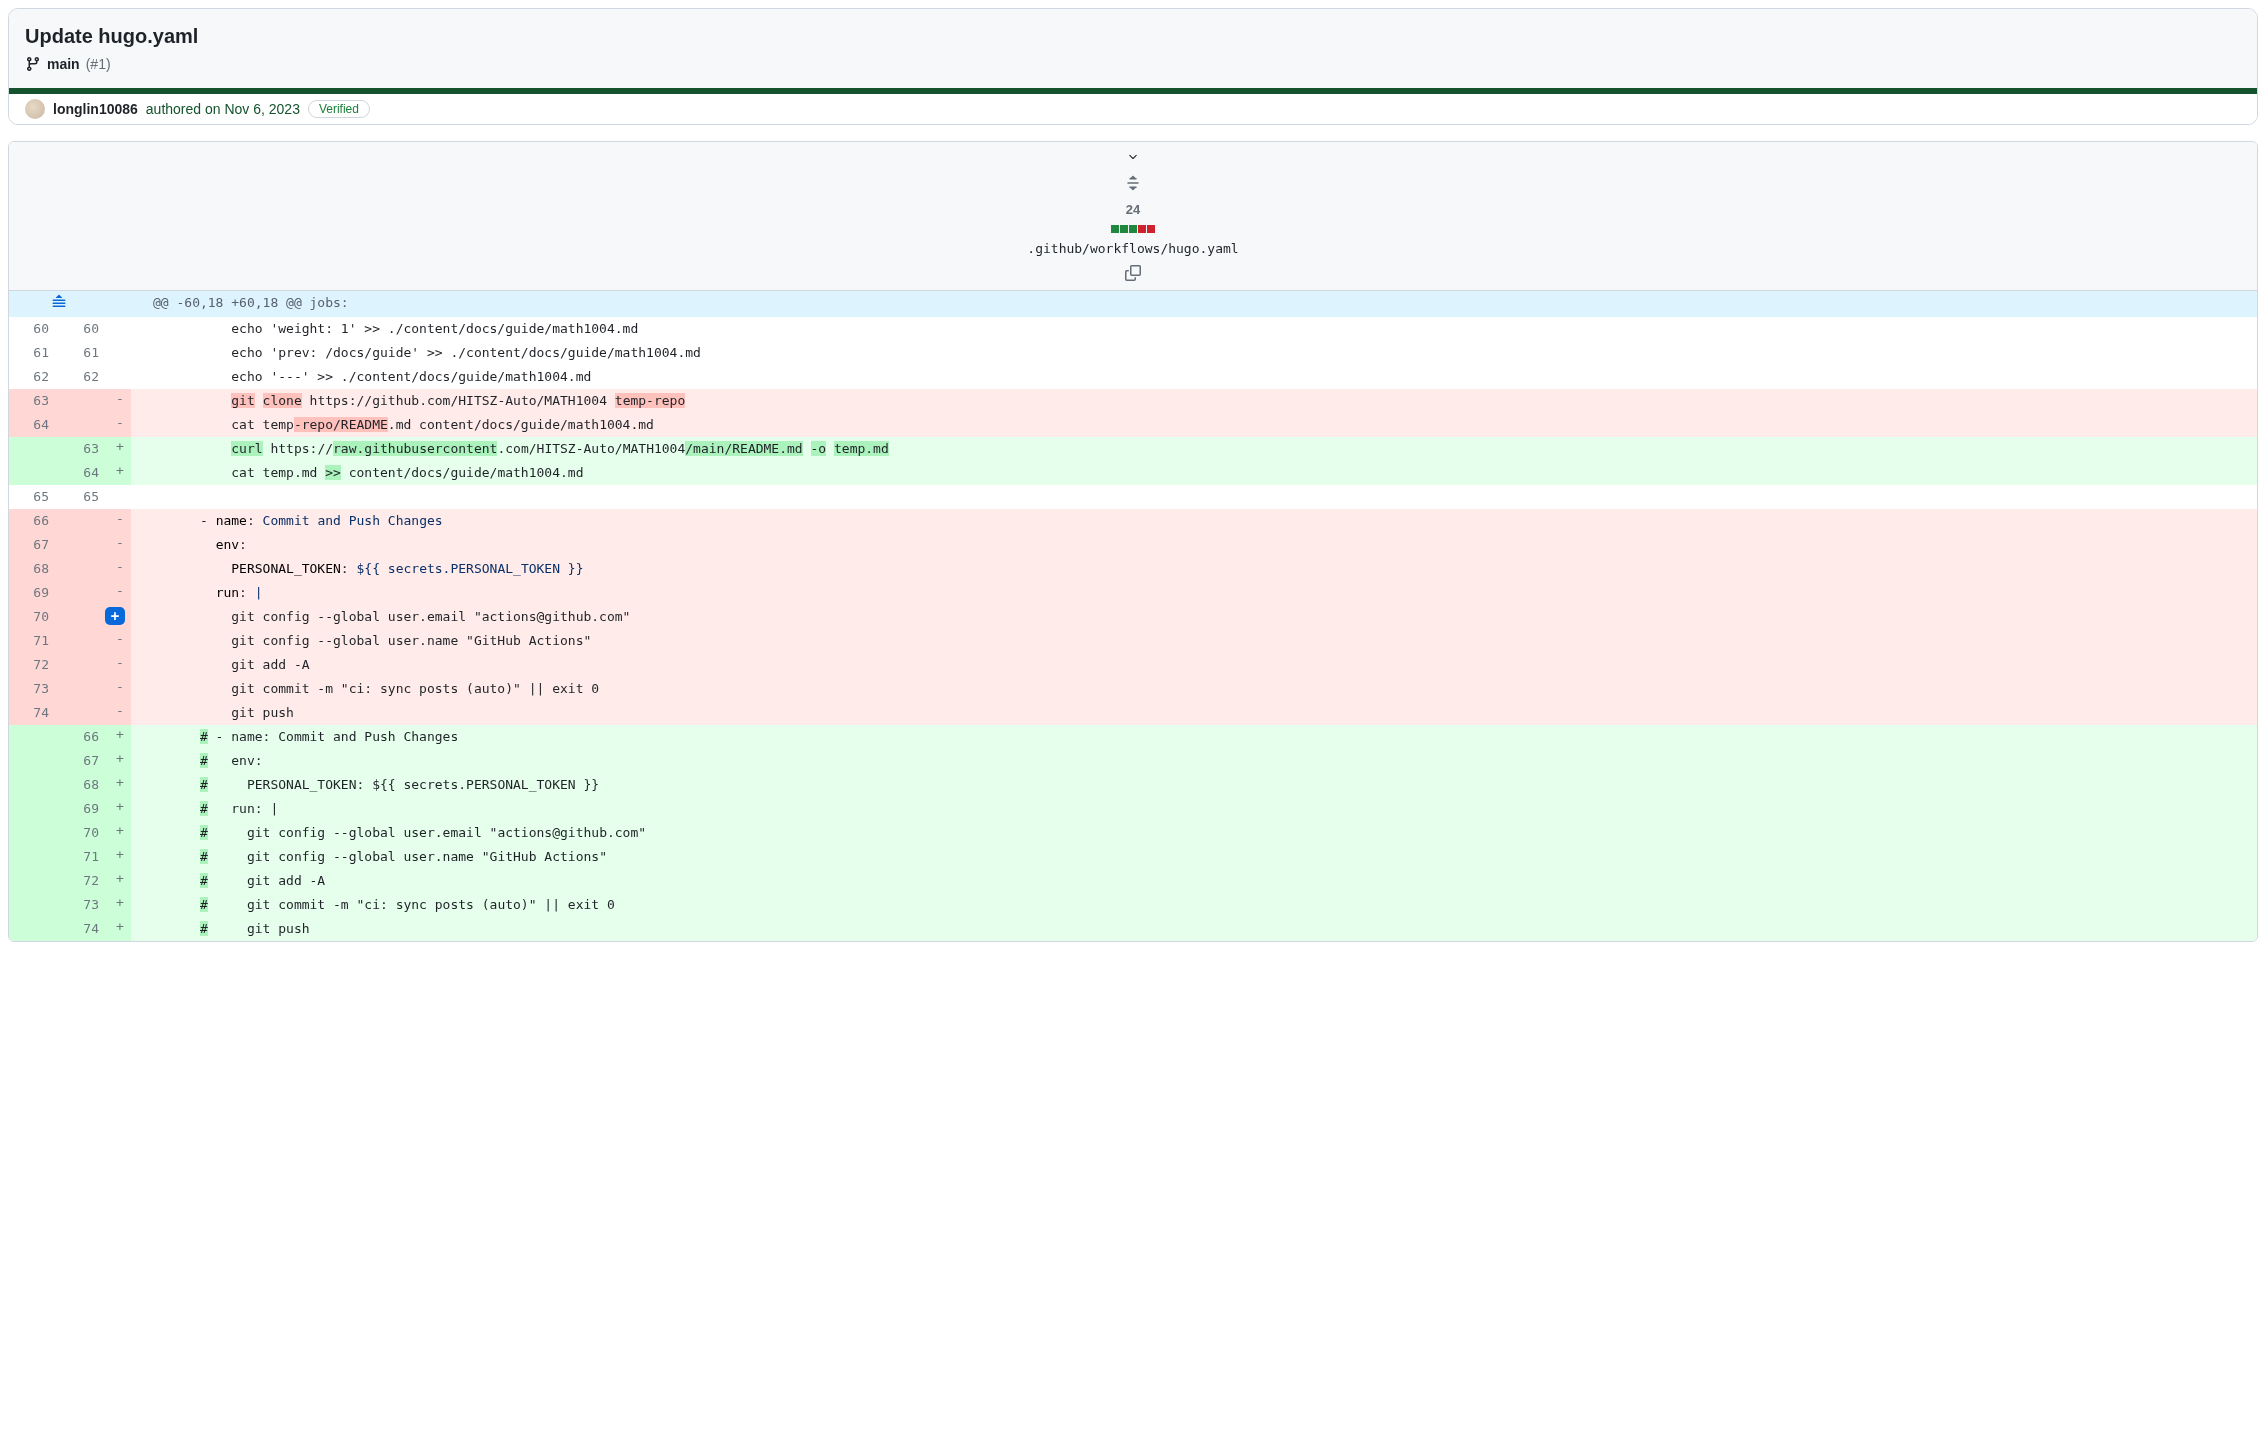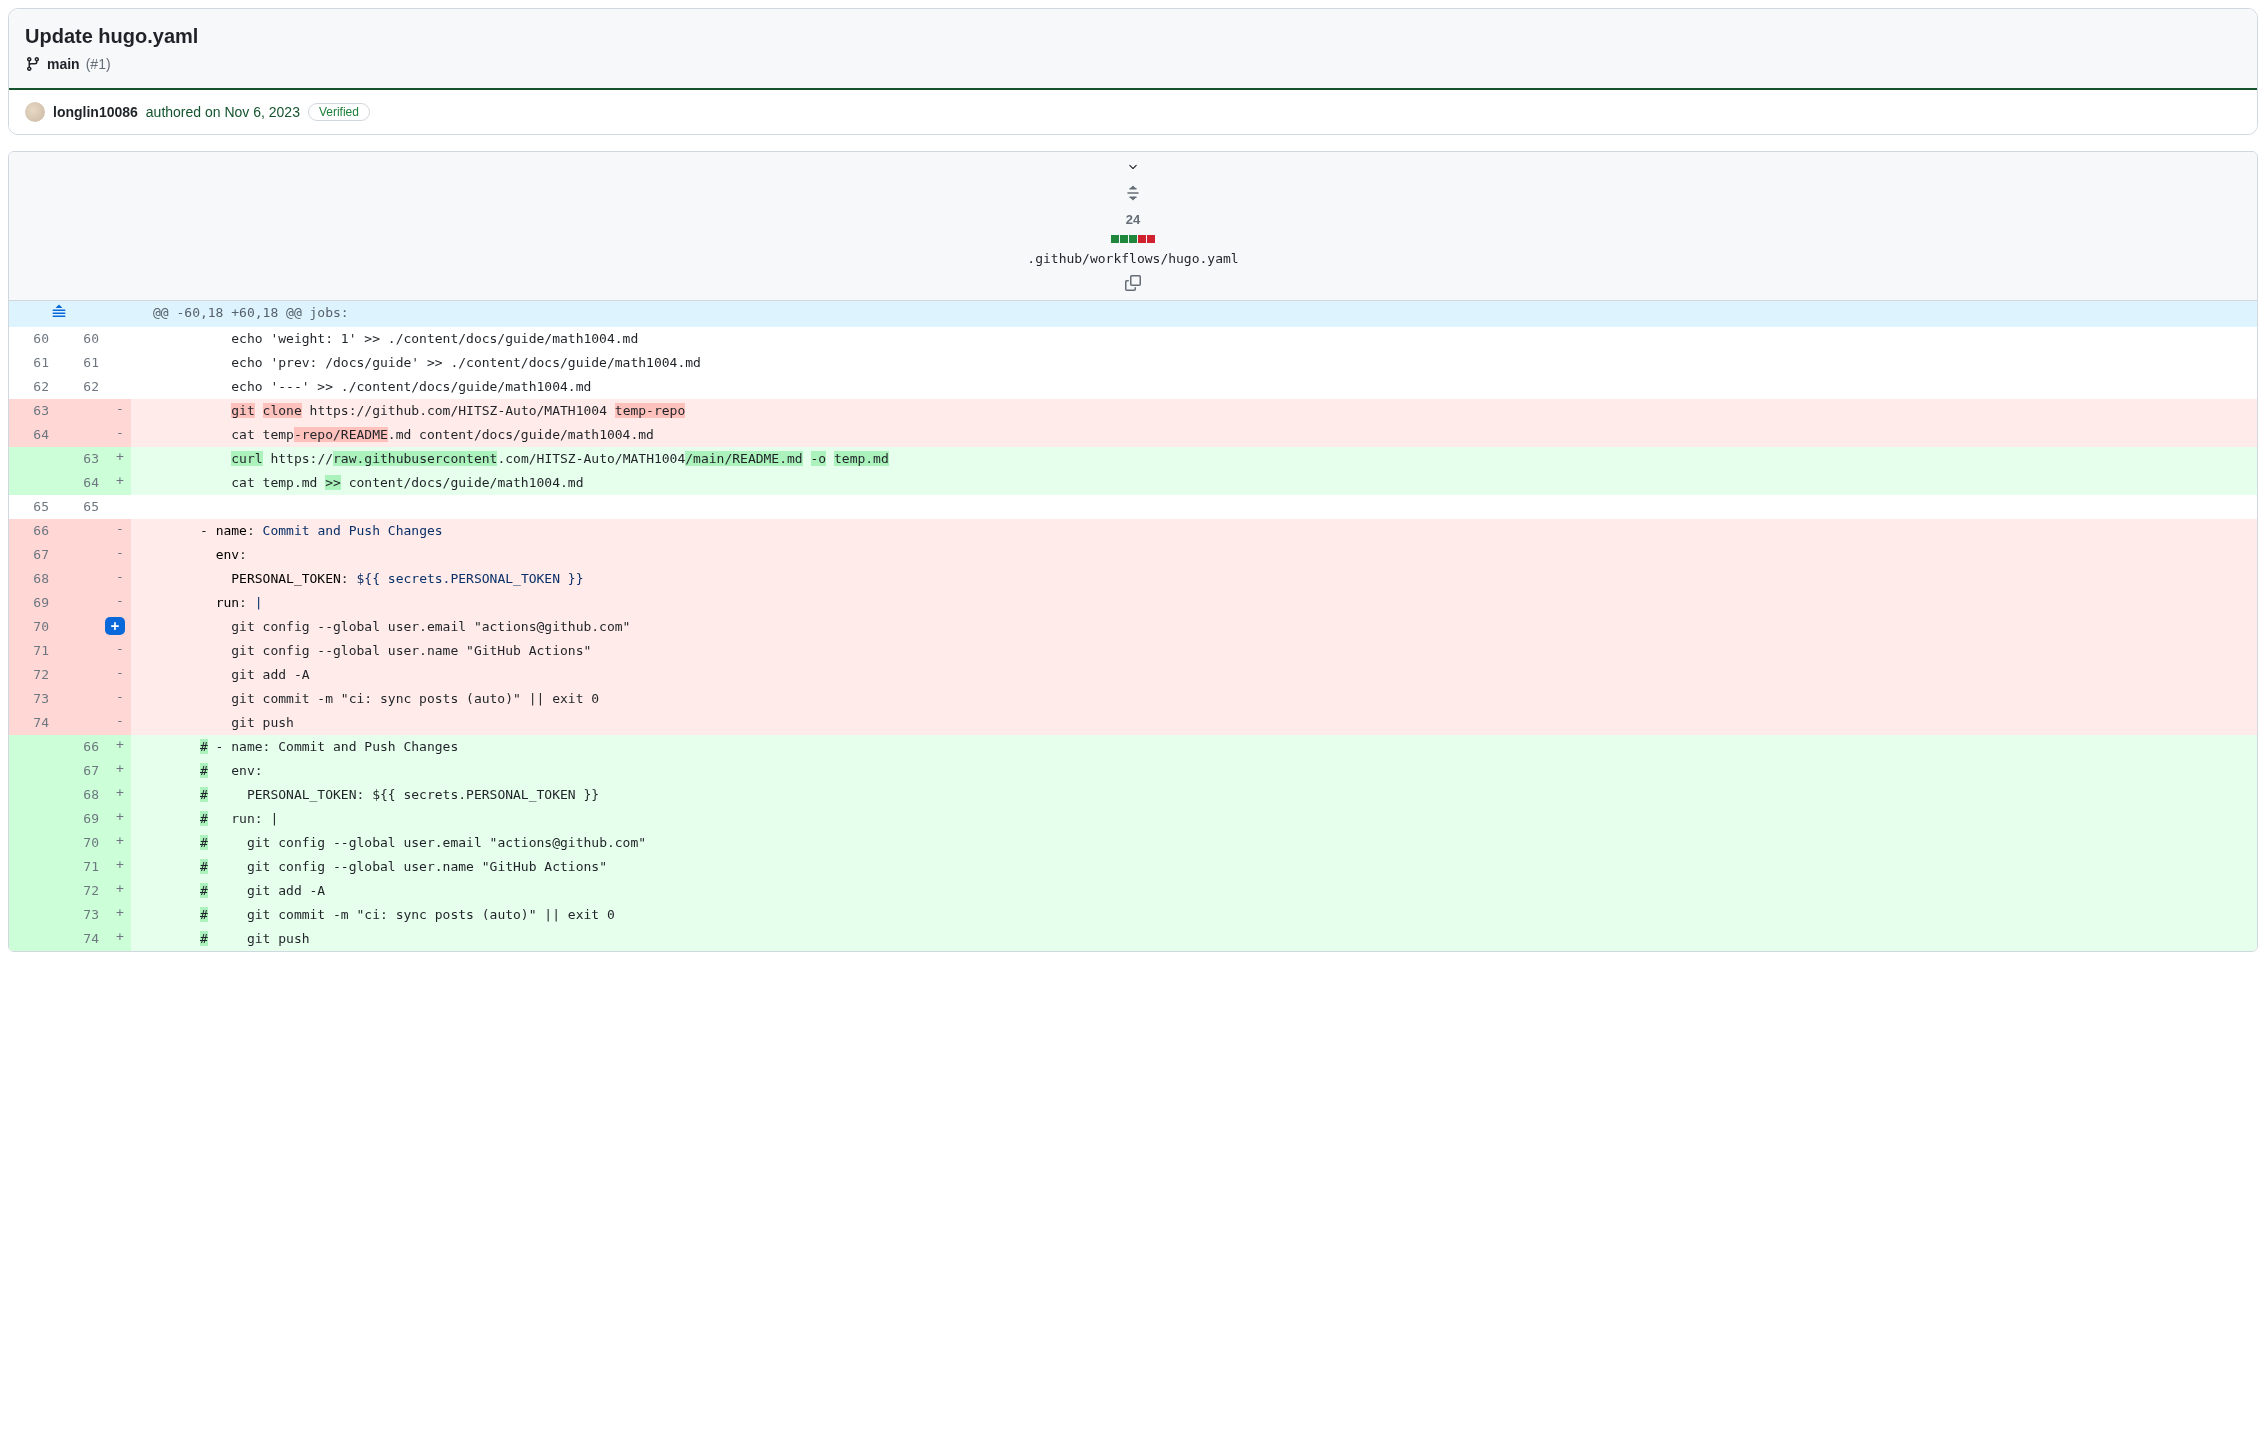--- a/index.html
+++ b/index.html
@@ -31,22 +31,22 @@
   color: #1f2328;
   font-size: 14px;
   padding-bottom: 8px;
 }
 .branch-name { font-weight: 600; }
 .branch-num { color: #656d76; }
 .author-row {
   display: flex;
   align-items: center;
   gap: 8px;
-  padding: 12px 16px;
-  border-top: 2px solid #14532d;
+  padding: 5px 16px;
+  border-top: 6px solid #14532d;
   background: #fff;
 }
 .avatar {
   width: 20px;
   height: 20px;
   border-radius: 50%;
   background: radial-gradient(circle at 40% 40%, #e8d9c5, #c9b8a2);
   flex-shrink: 0;
 }
 .author-name { font-weight: 600; }

